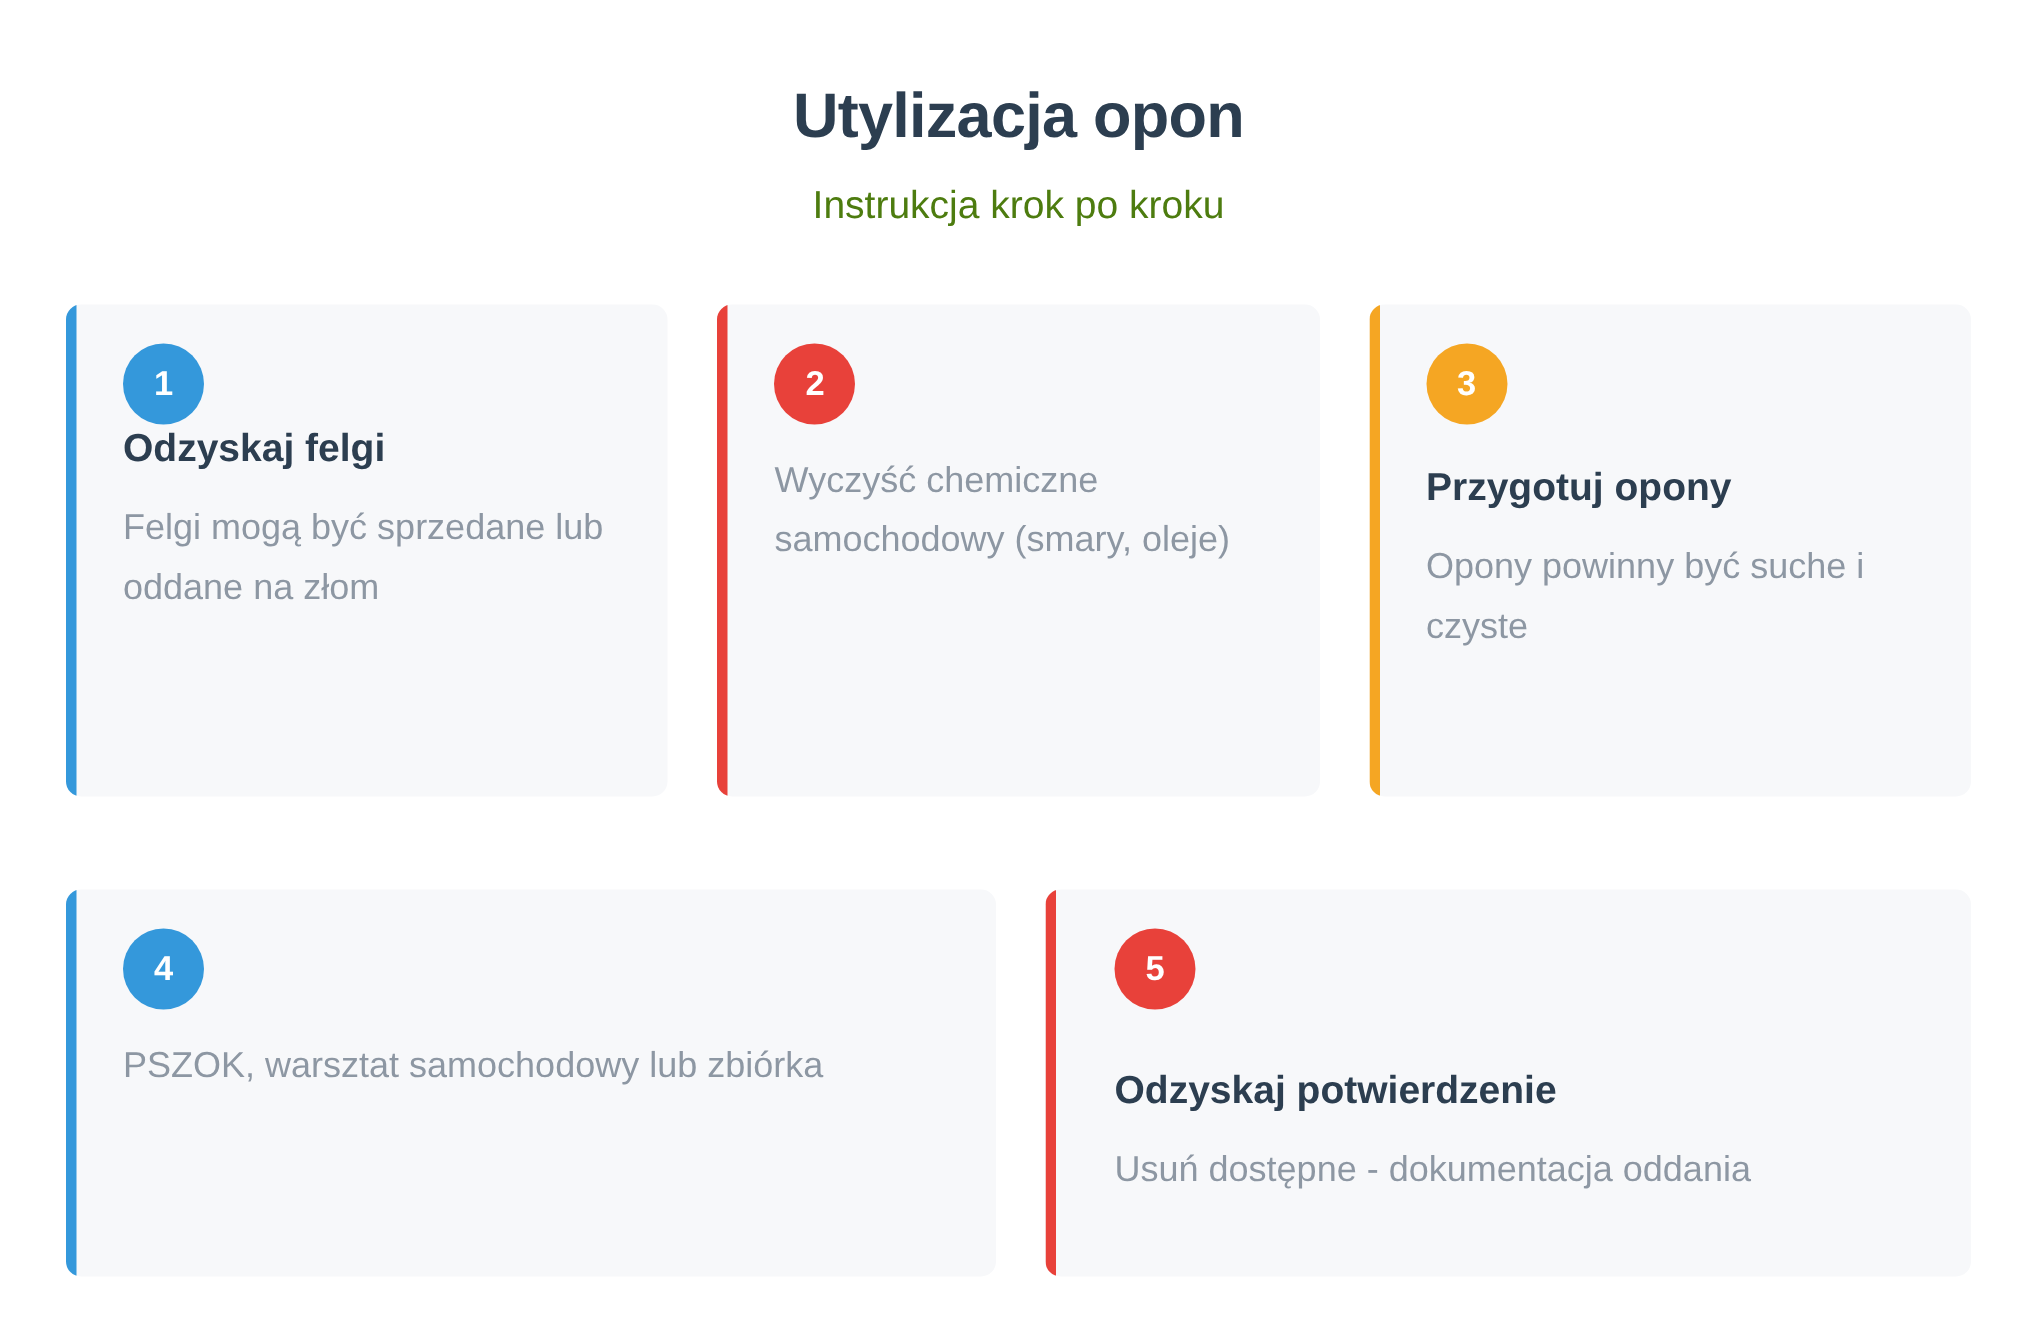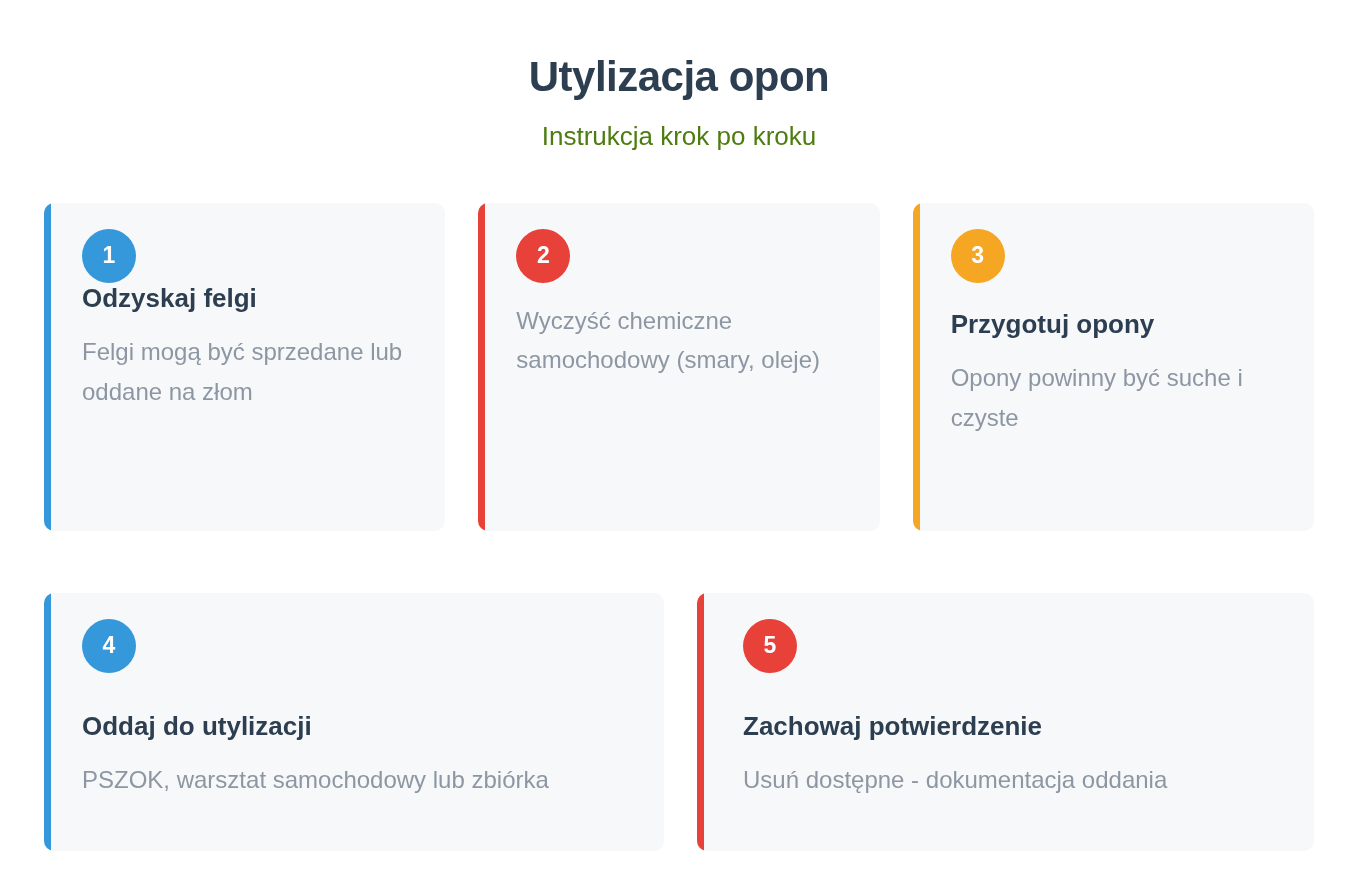--- a/index.html
+++ b/index.html
@@ -148,25 +148,24 @@
       <div class="card-title">Przygotuj opony</div>
       <div class="card-desc">Opony powinny być suche i czyste</div>
     </div>
 
   </div>
 
   <div class="grid-bottom">
 
     <div class="card accent-blue w1">
       <div class="badge blue">4</div>
-      <div class="card-title">Oddaj do utylizacji</div>
       <div class="card-desc">PSZOK, warsztat samochodowy lub zbiórka</div>
     </div>
 
     <div class="card accent-red w2">
       <div class="badge red">5</div>
-      <div class="card-title">Zachowaj potwierdzenie</div>
+      <div class="card-title">Odzyskaj potwierdzenie</div>
       <div class="card-desc">Usuń dostępne - dokumentacja oddania</div>
     </div>
 
   </div>
 
 </div>
 
 </body></html>

